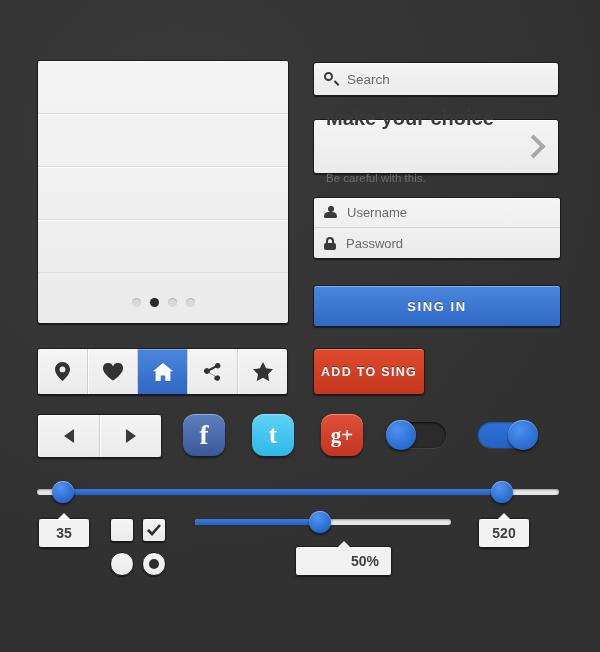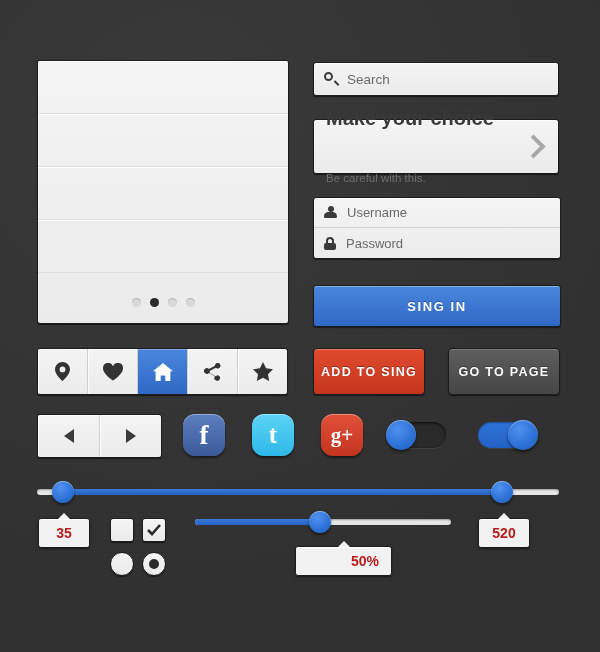--- a/index.html
+++ b/index.html
@@ -116,21 +116,21 @@
     background:radial-gradient(circle at 38% 30%,#5293f0 0%,#2f73d8 55%,#1f5bbb 100%);
     box-shadow:0 2px 3px rgba(0,0,0,.5), inset 0 1px 0 rgba(255,255,255,.4);}
 
   
   #mid-slider{position:absolute;left:195px;top:517px;width:256px;height:10px;}
 
   
   .bubble{position:absolute;background:#f2f2f2;border:1px solid #1d1d1d;border-radius:3px;
     box-shadow:0 1px 2px rgba(0,0,0,.5), inset 0 1px 0 #fff;
     display:flex;align-items:center;justify-content:center;
-    font-size:14px;color:#b91c1c;font-weight:bold;}
+    font-size:14px;color:#404040;font-weight:bold;}
   .bubble:after{content:"";position:absolute;top:-6px;left:50%;margin-left:-6px;
     width:0;height:0;border-left:6px solid transparent;border-right:6px solid transparent;border-bottom:6px solid #f2f2f2;}
   #bubble-min{left:38px;top:518px;width:50px;height:28px;}
   #bubble-max{left:478px;top:518px;width:50px;height:28px;}
   #bubble-mid{left:295px;top:546px;width:52px;height:28px;padding-left:43px;}
 
   
   #checkbox-unchecked{left:110px;top:518px;width:22px;height:22px;border-radius:3px;}
   #checkbox-checked{left:142px;top:518px;width:22px;height:22px;border-radius:3px;display:flex;align-items:center;justify-content:center;}
   #radio-unselected{left:110px;top:552px;width:22px;height:22px;border-radius:50%;}
@@ -223,21 +223,20 @@
     <div class="cell">
       <span>
         <svg width="20" height="19" viewBox="0 0 20 19">
             <path d="M10 0l3.1 6.3 6.9 1-5 4.9 1.2 6.9L10 15.8 3.8 19 5 12.2 0 7.3l6.9-1z" fill="#333"></path>
           </svg>
       </span>
     </div>
   </div>
 
   <div class="abs actbtn" id="add-to-cart">ADD TO SING</div>
-  <div class="abs actbtn" id="go-to-page">GO TO PAGE</div>
 
   <div class="abs light" id="pager">
     <div class="cell">
         <span class="tri-l"></span>
       </div>
     <div class="cell">
         <span class="tri-r"></span>
       </div>
   </div>
 

